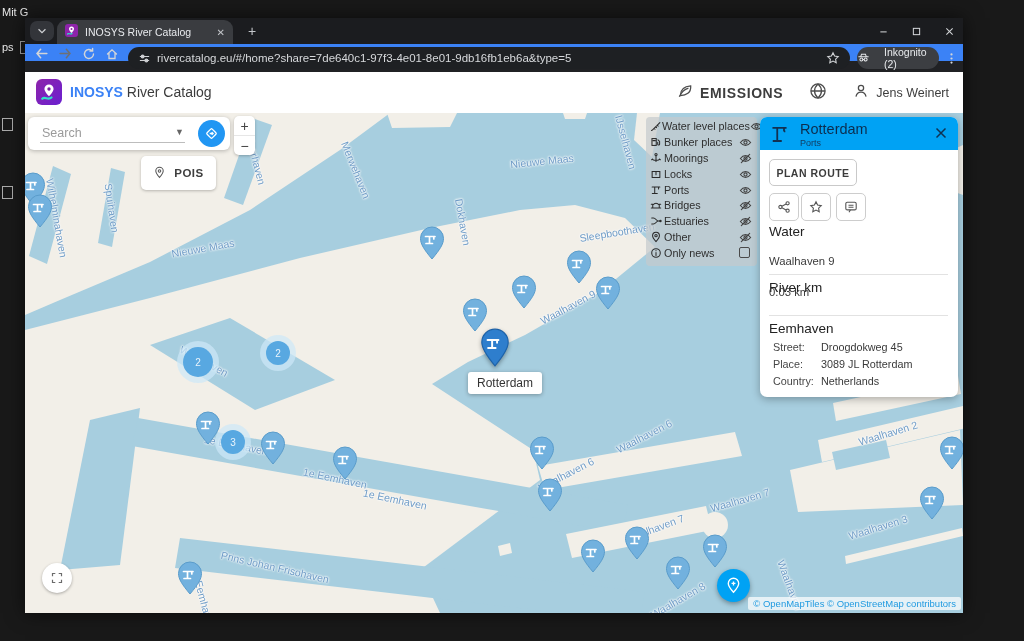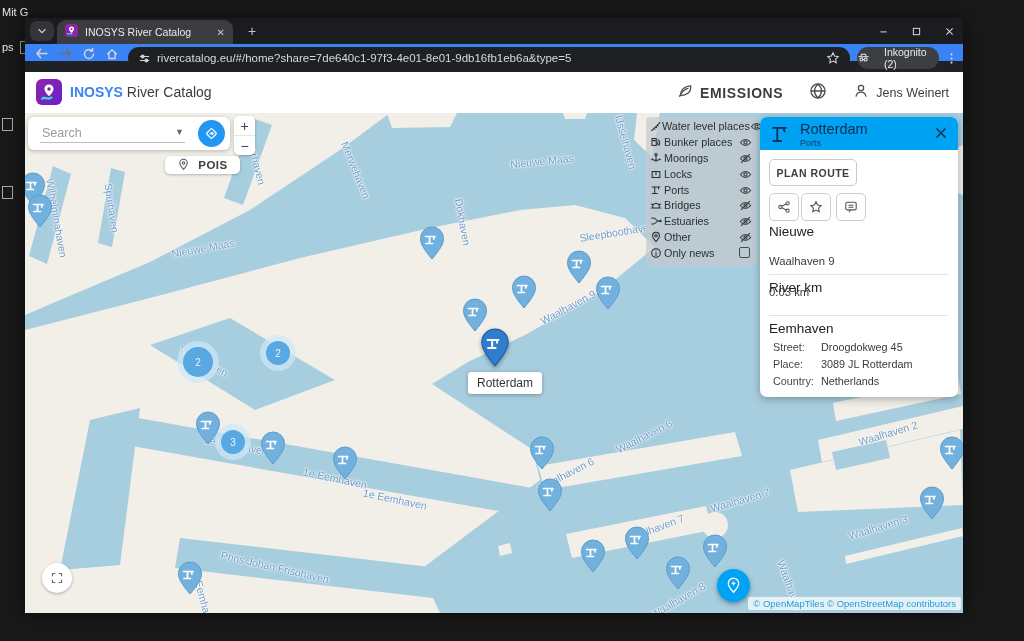--- a/index.html
+++ b/index.html
@@ -62,21 +62,21 @@
   #dirbtn{position:absolute;right:5px;top:3px;width:27px;height:27px;border-radius:50%;background:#2196f3;
     display:flex;align-items:center;justify-content:center;color:#fff}
   #zoomctl{position:absolute;left:209px;top:3px;width:21px;height:39px;background:#fff;border-radius:5px;
     box-shadow:0 1px 3px rgba(0,0,0,.25);display:flex;flex-direction:column;align-items:center;color:#444}
   #zoomctl div{flex:1;display:flex;align-items:center;justify-content:center;font-size:14px;width:100%}
   #zoomin{border-bottom:1px solid #e6e6e6}
   .mapbtn{position:absolute;background:#fff;border-radius:5px;box-shadow:0 1px 3px rgba(0,0,0,.25);
     display:flex;align-items:center;justify-content:center;gap:8px;font-size:11.5px;font-weight:bold;
     letter-spacing:.5px;color:#3e3e3e}
   #favbtn{left:8px;top:43px;width:107px;height:26px}
-  #poisbtn{left:140px;top:43px;width:75px;height:18px}
+  #poisbtn{left:116px;top:43px;width:75px;height:34px}
   
   #layers{position:absolute;left:621px;top:4px;width:111px;height:149px;background:rgba(197,203,205,.72);
     border-radius:4px;padding:3px 4px;box-sizing:border-box}
   .lrow{display:flex;align-items:flex-start;height:15.9px;color:#2e2e2e}
   .lrow .lic{width:14px;display:flex;color:#2a2a2a}
   .lrow .llab{flex:1;font-size:10.8px;white-space:nowrap;color:#2e2e2e}
   .lrow .lvis{width:14px;display:flex;color:#424242}
   .lcheck{width:9px;height:9px;border:1.4px solid #4a4a4a;border-radius:2px;background:transparent}
   
   #panel{position:absolute;left:735px;top:4px;width:198px;height:280px;background:#fff;border-radius:7px;
@@ -602,21 +602,21 @@
                 <path d="M7 1.8l1.6 3.3 3.6.5-2.6 2.5.6 3.6L7 10l-3.2 1.7.6-3.6L1.8 5.6l3.6-.5z"></path>
               </svg>
             </div>
           <div class="sqbtn" style="left:76px">
               <svg width="14" height="14" viewBox="0 0 14 14" fill="none" stroke="currentColor" stroke-width="1.1">
                 <rect x="1.8" y="2.3" width="10.4" height="7.6" rx="1.5"></rect>
                 <path d="M5 12.2l1.4-2.3M4.5 5.2h5M4.5 7.2h5"></path>
               </svg>
             </div>
 
-          <div class="sechead" style="top:107px">Nieuwe</div>
+          <div class="sechead" style="top:107px">Water</div>
           <div class="sectext" style="top:138px">Waalhaven 9</div>
           <div class="divider" style="top:157px"></div>
           <div class="sechead" style="top:163px">River km</div>
           <div class="sectext" style="top:169px">0.03 km</div>
           <div class="divider" style="top:198px"></div>
           <div class="sechead" style="top:204px">Eemhaven</div>
           <div id="addr-rows">
               <div class="addr-row" style="top: 224px;">
                 <span class="al">Street:</span>
                 <span>Droogdokweg 45</span>

